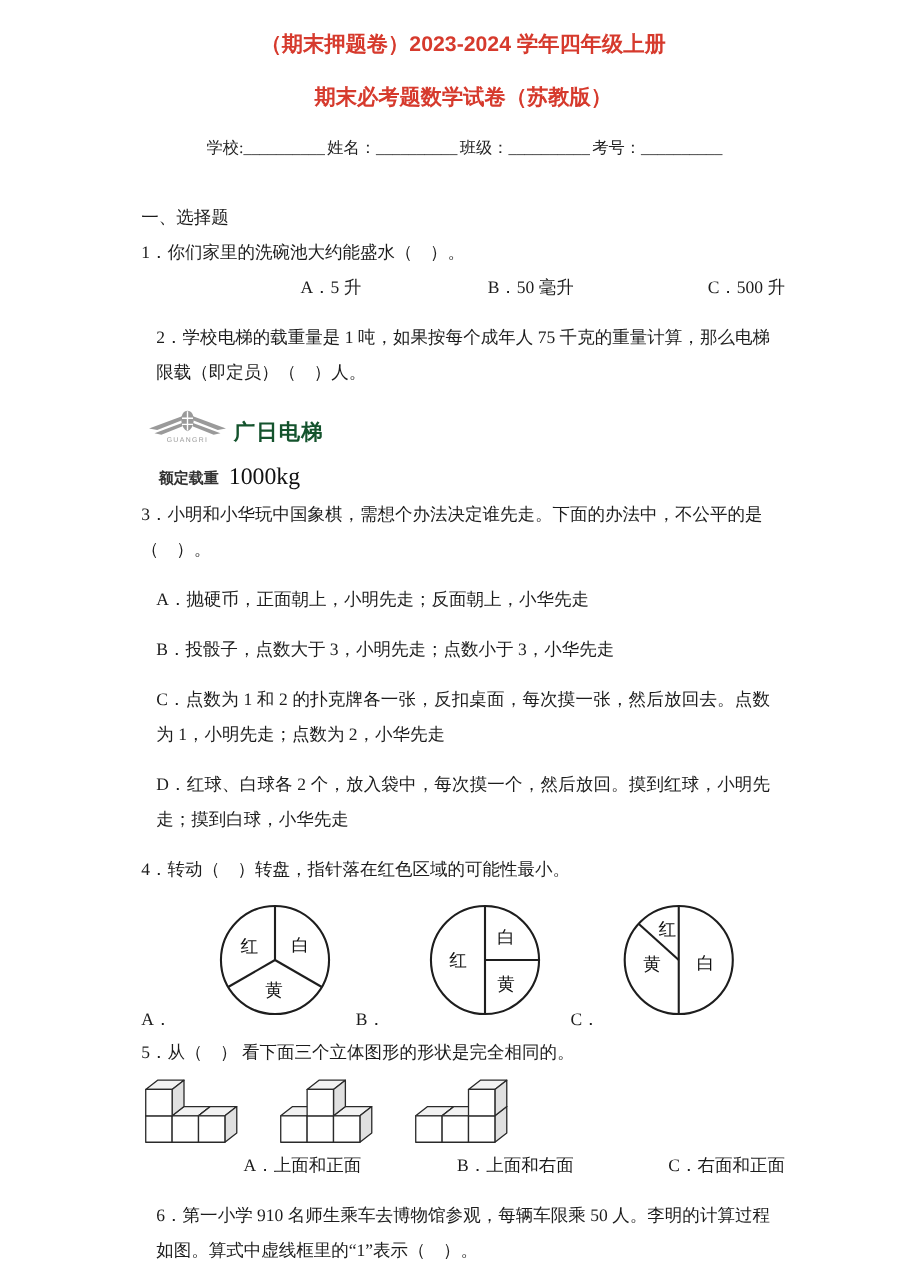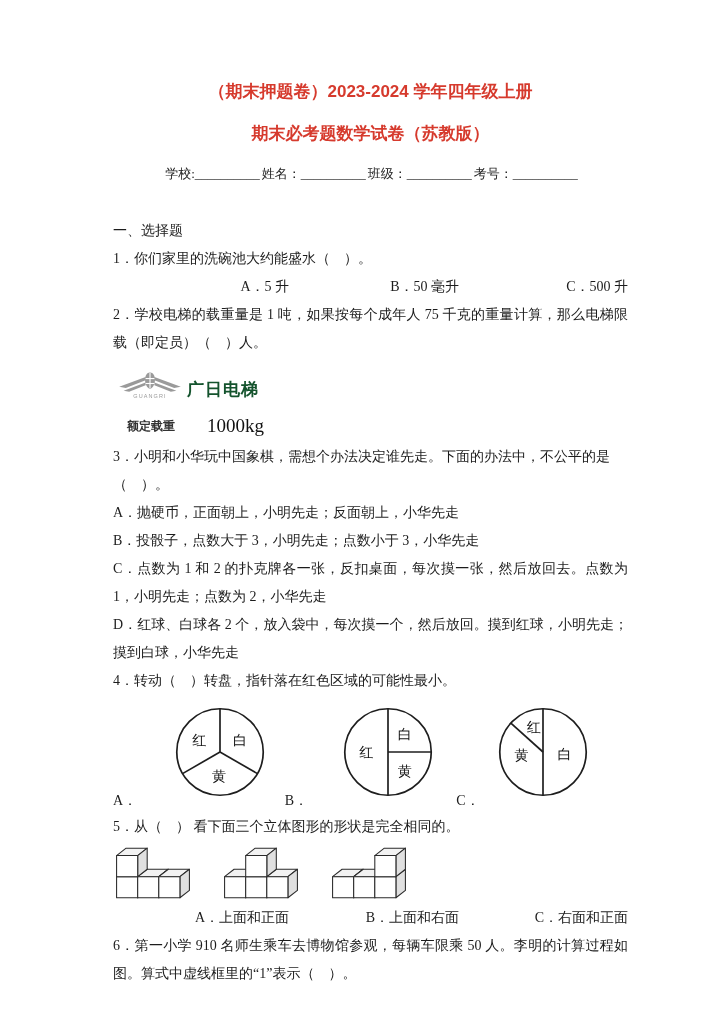--- a/index.html
+++ b/index.html
@@ -1,47 +1,47 @@
 <!DOCTYPE html>
 <html><head>
 <meta charset="utf-8">
 <style>
   html,body { margin:0; padding:0; background:#ffffff; }
   body {
     width:724px; height:1024px; overflow:hidden;
     font-family:"Liberation Serif","DejaVu Serif",serif;
     color:#1c1c1c; font-size:14px;
   }
-  .page { padding:80px 96px 0 113px; }
+  .page { padding:24px 96px 0 113px; }
 
   .title1, .title2 {
     text-align:center; font-family:"Liberation Sans","DejaVu Sans",sans-serif;
     font-weight:bold; font-size:17px; color:#d63a2d; margin:0;
   }
   .title1 { margin-bottom:19px; }
   .title2 { margin-bottom:20px; }
 
   .info-bar { text-align:center; font-size:13px; color:#222; margin-bottom:34px; white-space:nowrap; }
   .info-bar .blank { letter-spacing:0; }
   .info-bar .lbl { margin-left:2px; }
 
   .line { line-height:28px; margin:0; }
-  .para { line-height:28px; margin:0; text-align:justify; }
+  .para { line-height:28px; margin:12px; text-align:justify; }
 
   .opts3 { display:grid; grid-template-columns:176px 170px 1fr; line-height:28px;text-align:right; }
   .opts4 { display:grid; grid-template-columns:130px 130px 130px 1fr; line-height:28px; }
 
   
   .sign { margin:12px 0 6px 4px; width:170px; }
   .sign-top { display:flex; align-items:center; }
   .sign-logo { width:66px; height:40px; }
   .sign-brand { font-family:"Liberation Sans","DejaVu Sans",sans-serif; font-weight:bold; font-size:17px; color:#14532d; margin-left:4px; letter-spacing:1px; }
   .sign-bottom { display:flex; align-items:center; margin:6px 0 0 10px; }
   .sign-rating-label { font-family:"Liberation Sans","DejaVu Sans",sans-serif; font-weight:bold; font-size:12px; color:#333; }
-  .sign-rating-value { font-size:19px; color:#111; margin-left:32px; }
+  .sign-rating-value { font-size:19px; color:#111; margin-left:8px; }
 
   
   .spinner-row { display:flex; margin:8px 0 0 0; }
   .spinner-cell { position:relative; width:172px; height:110px; }
   .spinner-cell svg { position:absolute; top:2px; width:94px; height:94px; }
   .spinner-cell svg text { font-family:"Liberation Serif","DejaVu Serif",serif; fill:#111; }
   .cell-a svg { left:60px; } .cell-b svg { left:56px; } .cell-c svg { left:40px; }
   .spinner-letter { position:absolute; left:0; bottom:4px; line-height:16px; }
 
   

